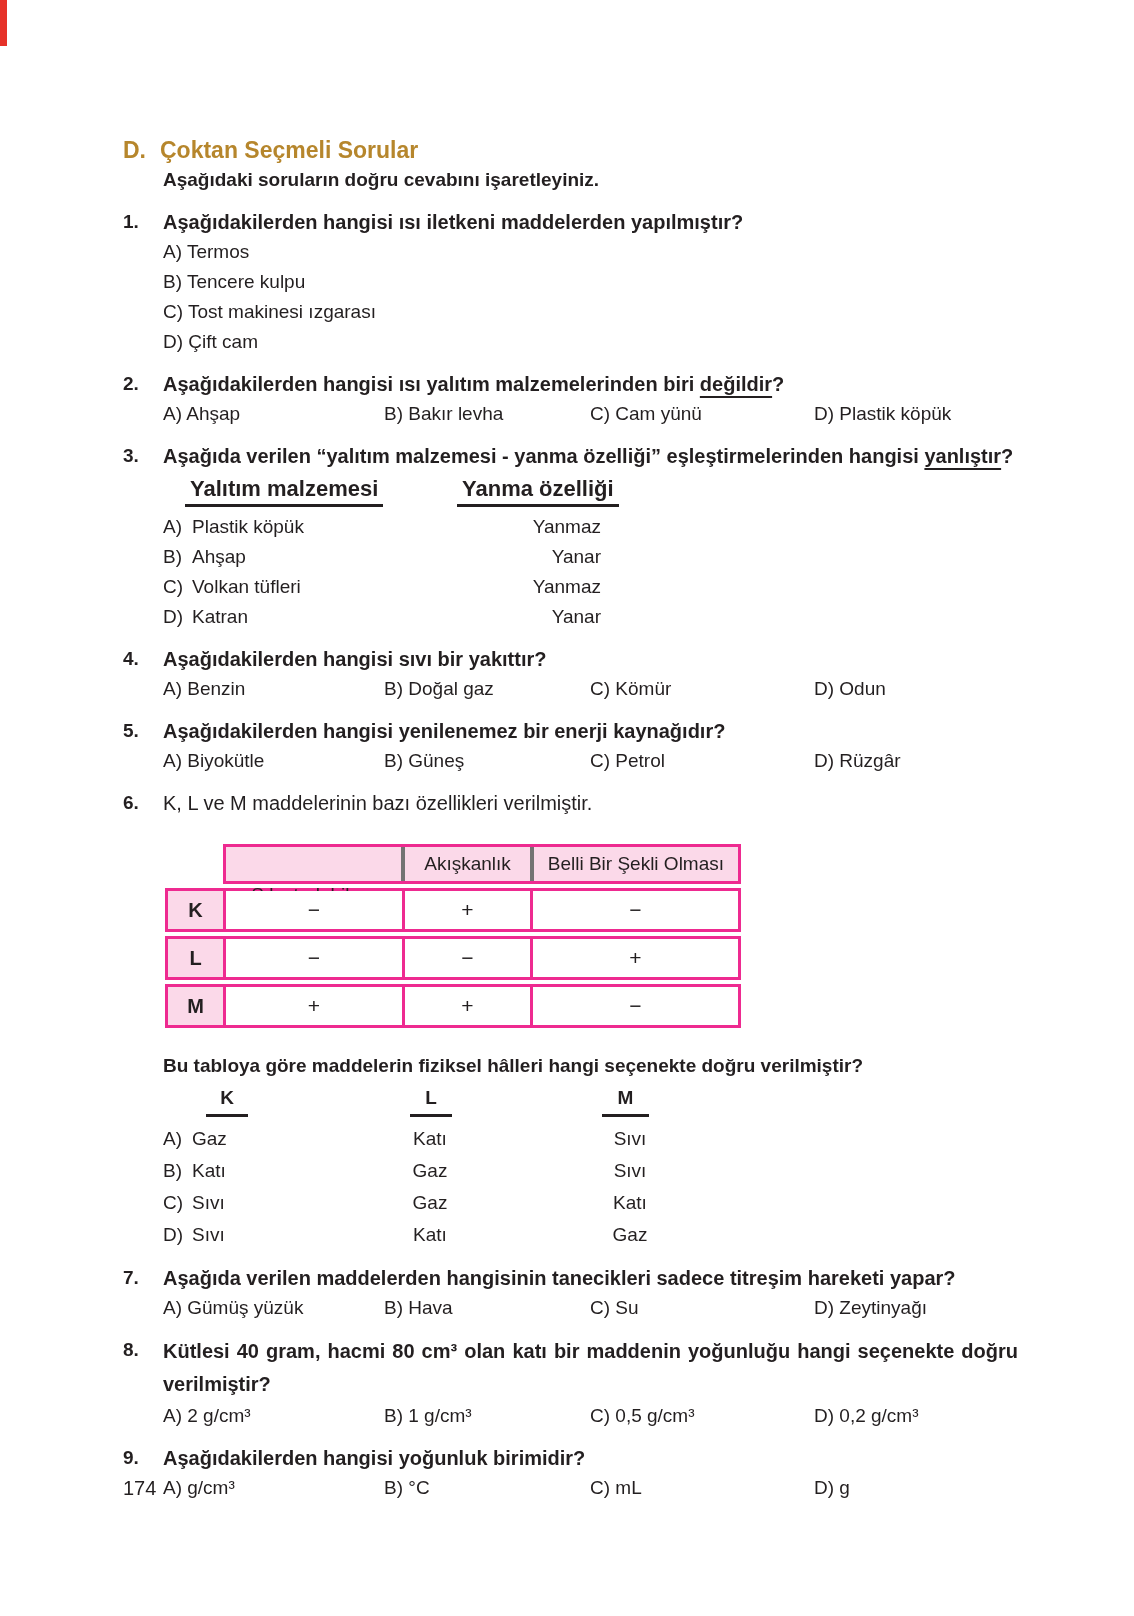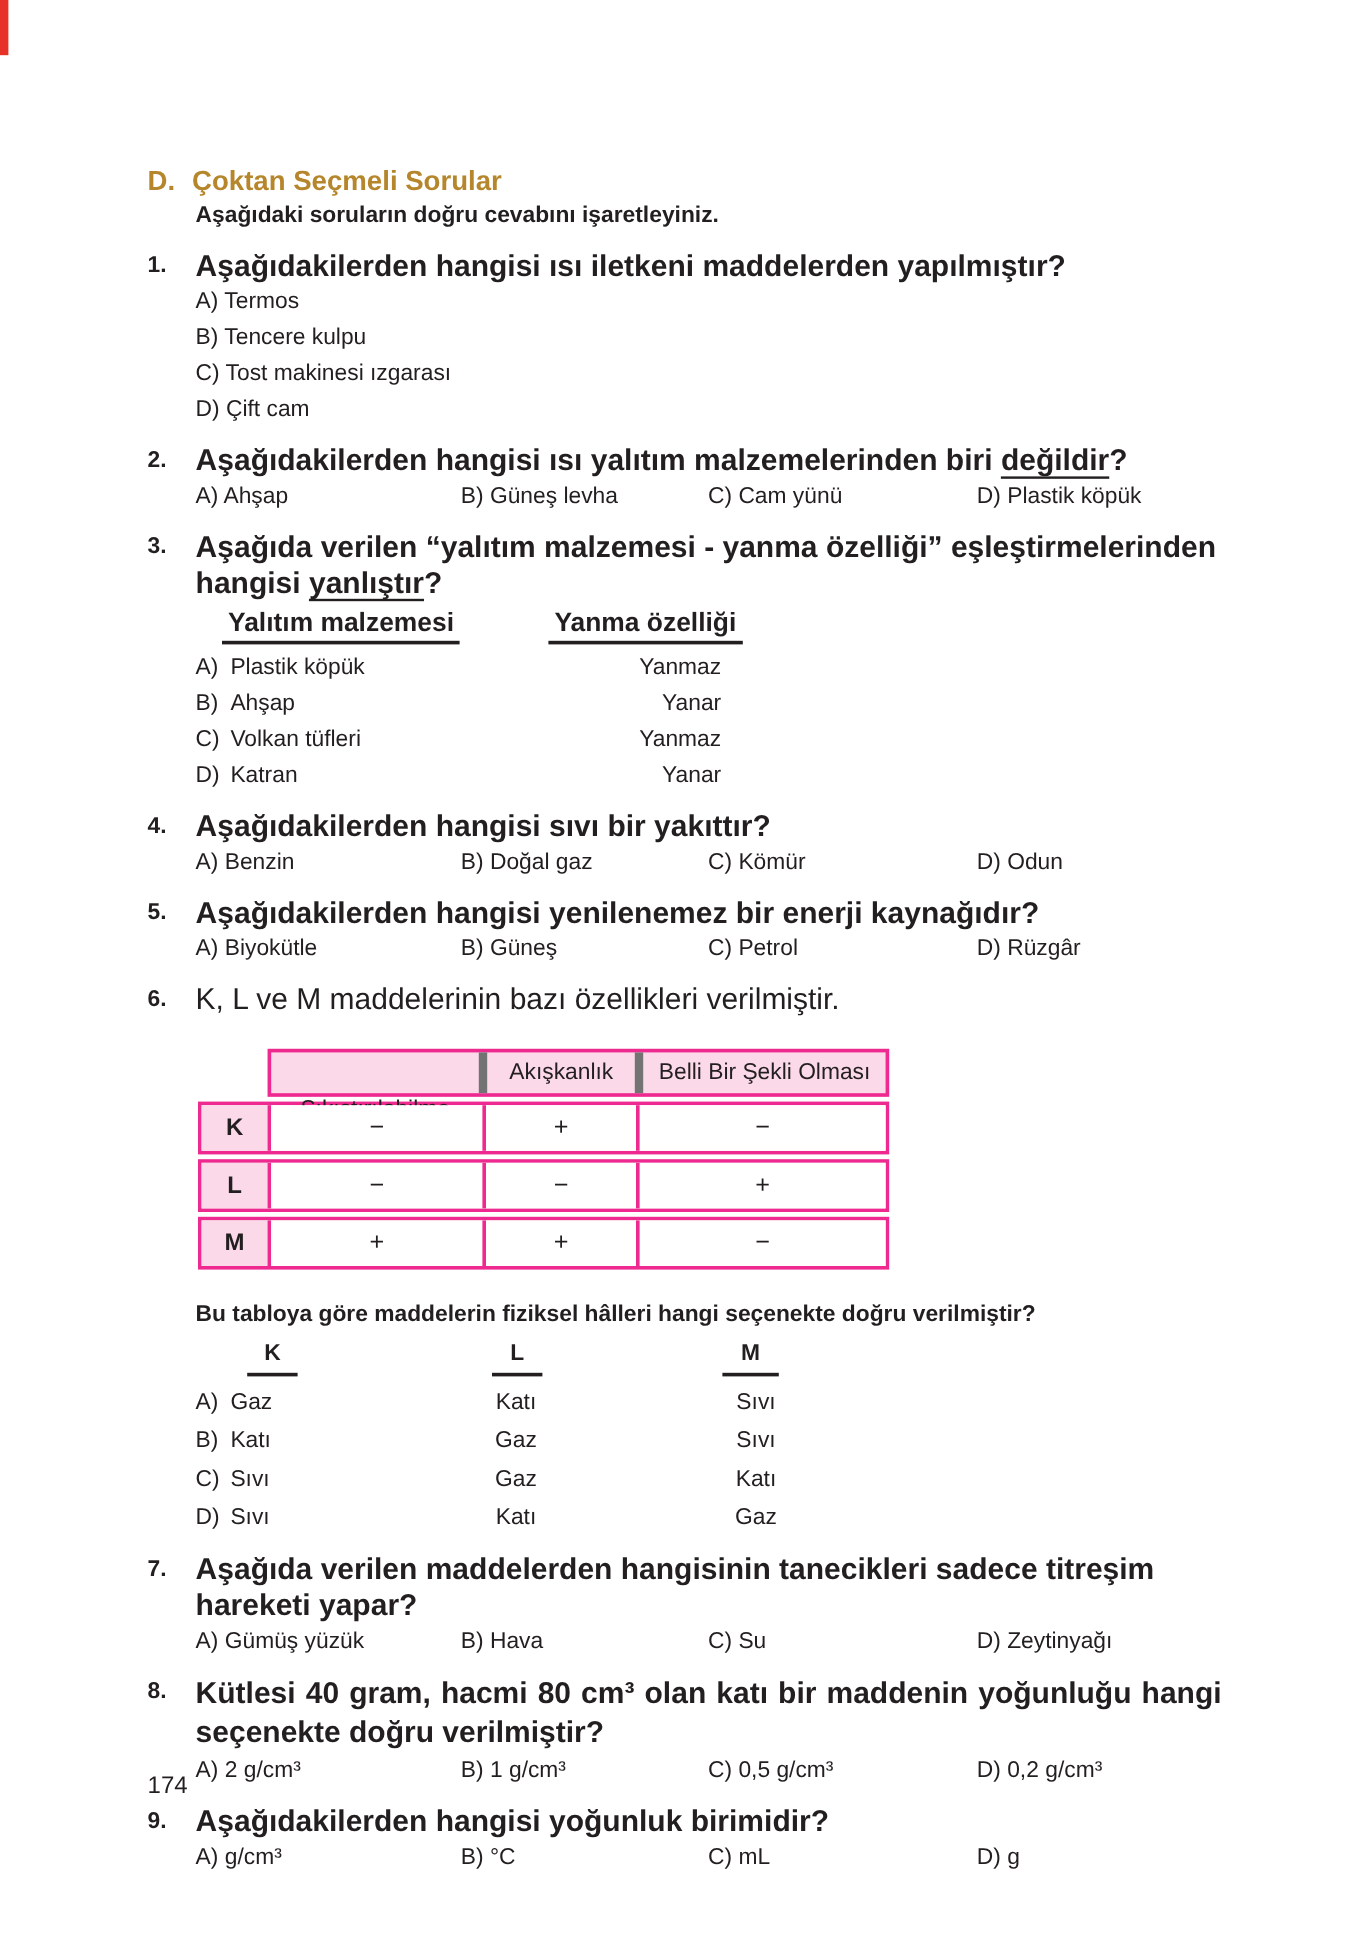--- a/index.html
+++ b/index.html
@@ -37,21 +37,21 @@
     font-weight: bold;
     line-height: 30px;
   }
   .q { display: flex; margin-top: 12px; }
   .qnum {
     width: 40px; flex: 0 0 40px;
     font-size: 19px; font-weight: bold; line-height: 30px;
   }
   .qbody { flex: 1; min-width: 0; }
   .qtext {
-    font-size: 25px; font-weight: bold; line-height: 30px;
+    font-size: 20px; font-weight: bold; line-height: 30px;
   }
   .qtext.justify { text-align: justify; line-height: 33px; }
   .qtext .ul-word {
     text-decoration: underline;
     text-decoration-thickness: 2px;
     text-underline-offset: 5px;
   }
   .opt-list { font-size: 19px; line-height: 30px; font-weight: normal; }
   .opt-row {
     display: grid;
@@ -79,21 +79,21 @@
     display: flex;
     border: 3px solid #ee2a90;
     background: #fbd9e9;
     height: 34px;
     box-sizing: content-box;
   }
   .kt-hcell {
     display: flex; align-items: center; justify-content: center;
     font-size: 19px; font-weight: normal;
   }
-  .kt-hcell + .kt-hcell { border-left: 7px solid #737373; }
+  .kt-hcell + .kt-hcell { border-left: 4px solid #737373; }
   .kt-h1 { width: 176px; margin-top: 48px; } .kt-h2 { width: 125px; } .kt-h3 { width: 205px; }
   .kt-row {
     display: flex;
     border: 3px solid #ee2a90;
     margin-top: 4px;
     height: 38px;
   }
   .kt-label {
     width: 55px; flex: 0 0 55px;
     background: #fbd9e9;
@@ -158,21 +158,21 @@
         </div>
       </div>
     </div>
 
     <div class="q">
       <div class="qnum">2.</div>
       <div class="qbody">
         <div class="qtext"><span>Aşağıdakilerden hangisi ısı yalıtım malzemelerinden biri </span><span class="ul-word">değildir</span><span>?</span></div>
         <div class="opt-row">
           <div>A) Ahşap</div>
-          <div>B) Güneş levha</div>
+          <div>B) Bakır levha</div>
           <div>C) Cam yünü</div>
           <div>D) Plastik köpük</div>
         </div>
       </div>
     </div>
 
     <div class="q">
       <div class="qnum">3.</div>
       <div class="qbody">
         <div class="qtext"><span>Aşağıda verilen “yalıtım malzemesi - yanma özelliği” eşleştirmelerinden hangisi </span><span class="ul-word">yanlıştır</span><span>?</span></div>

